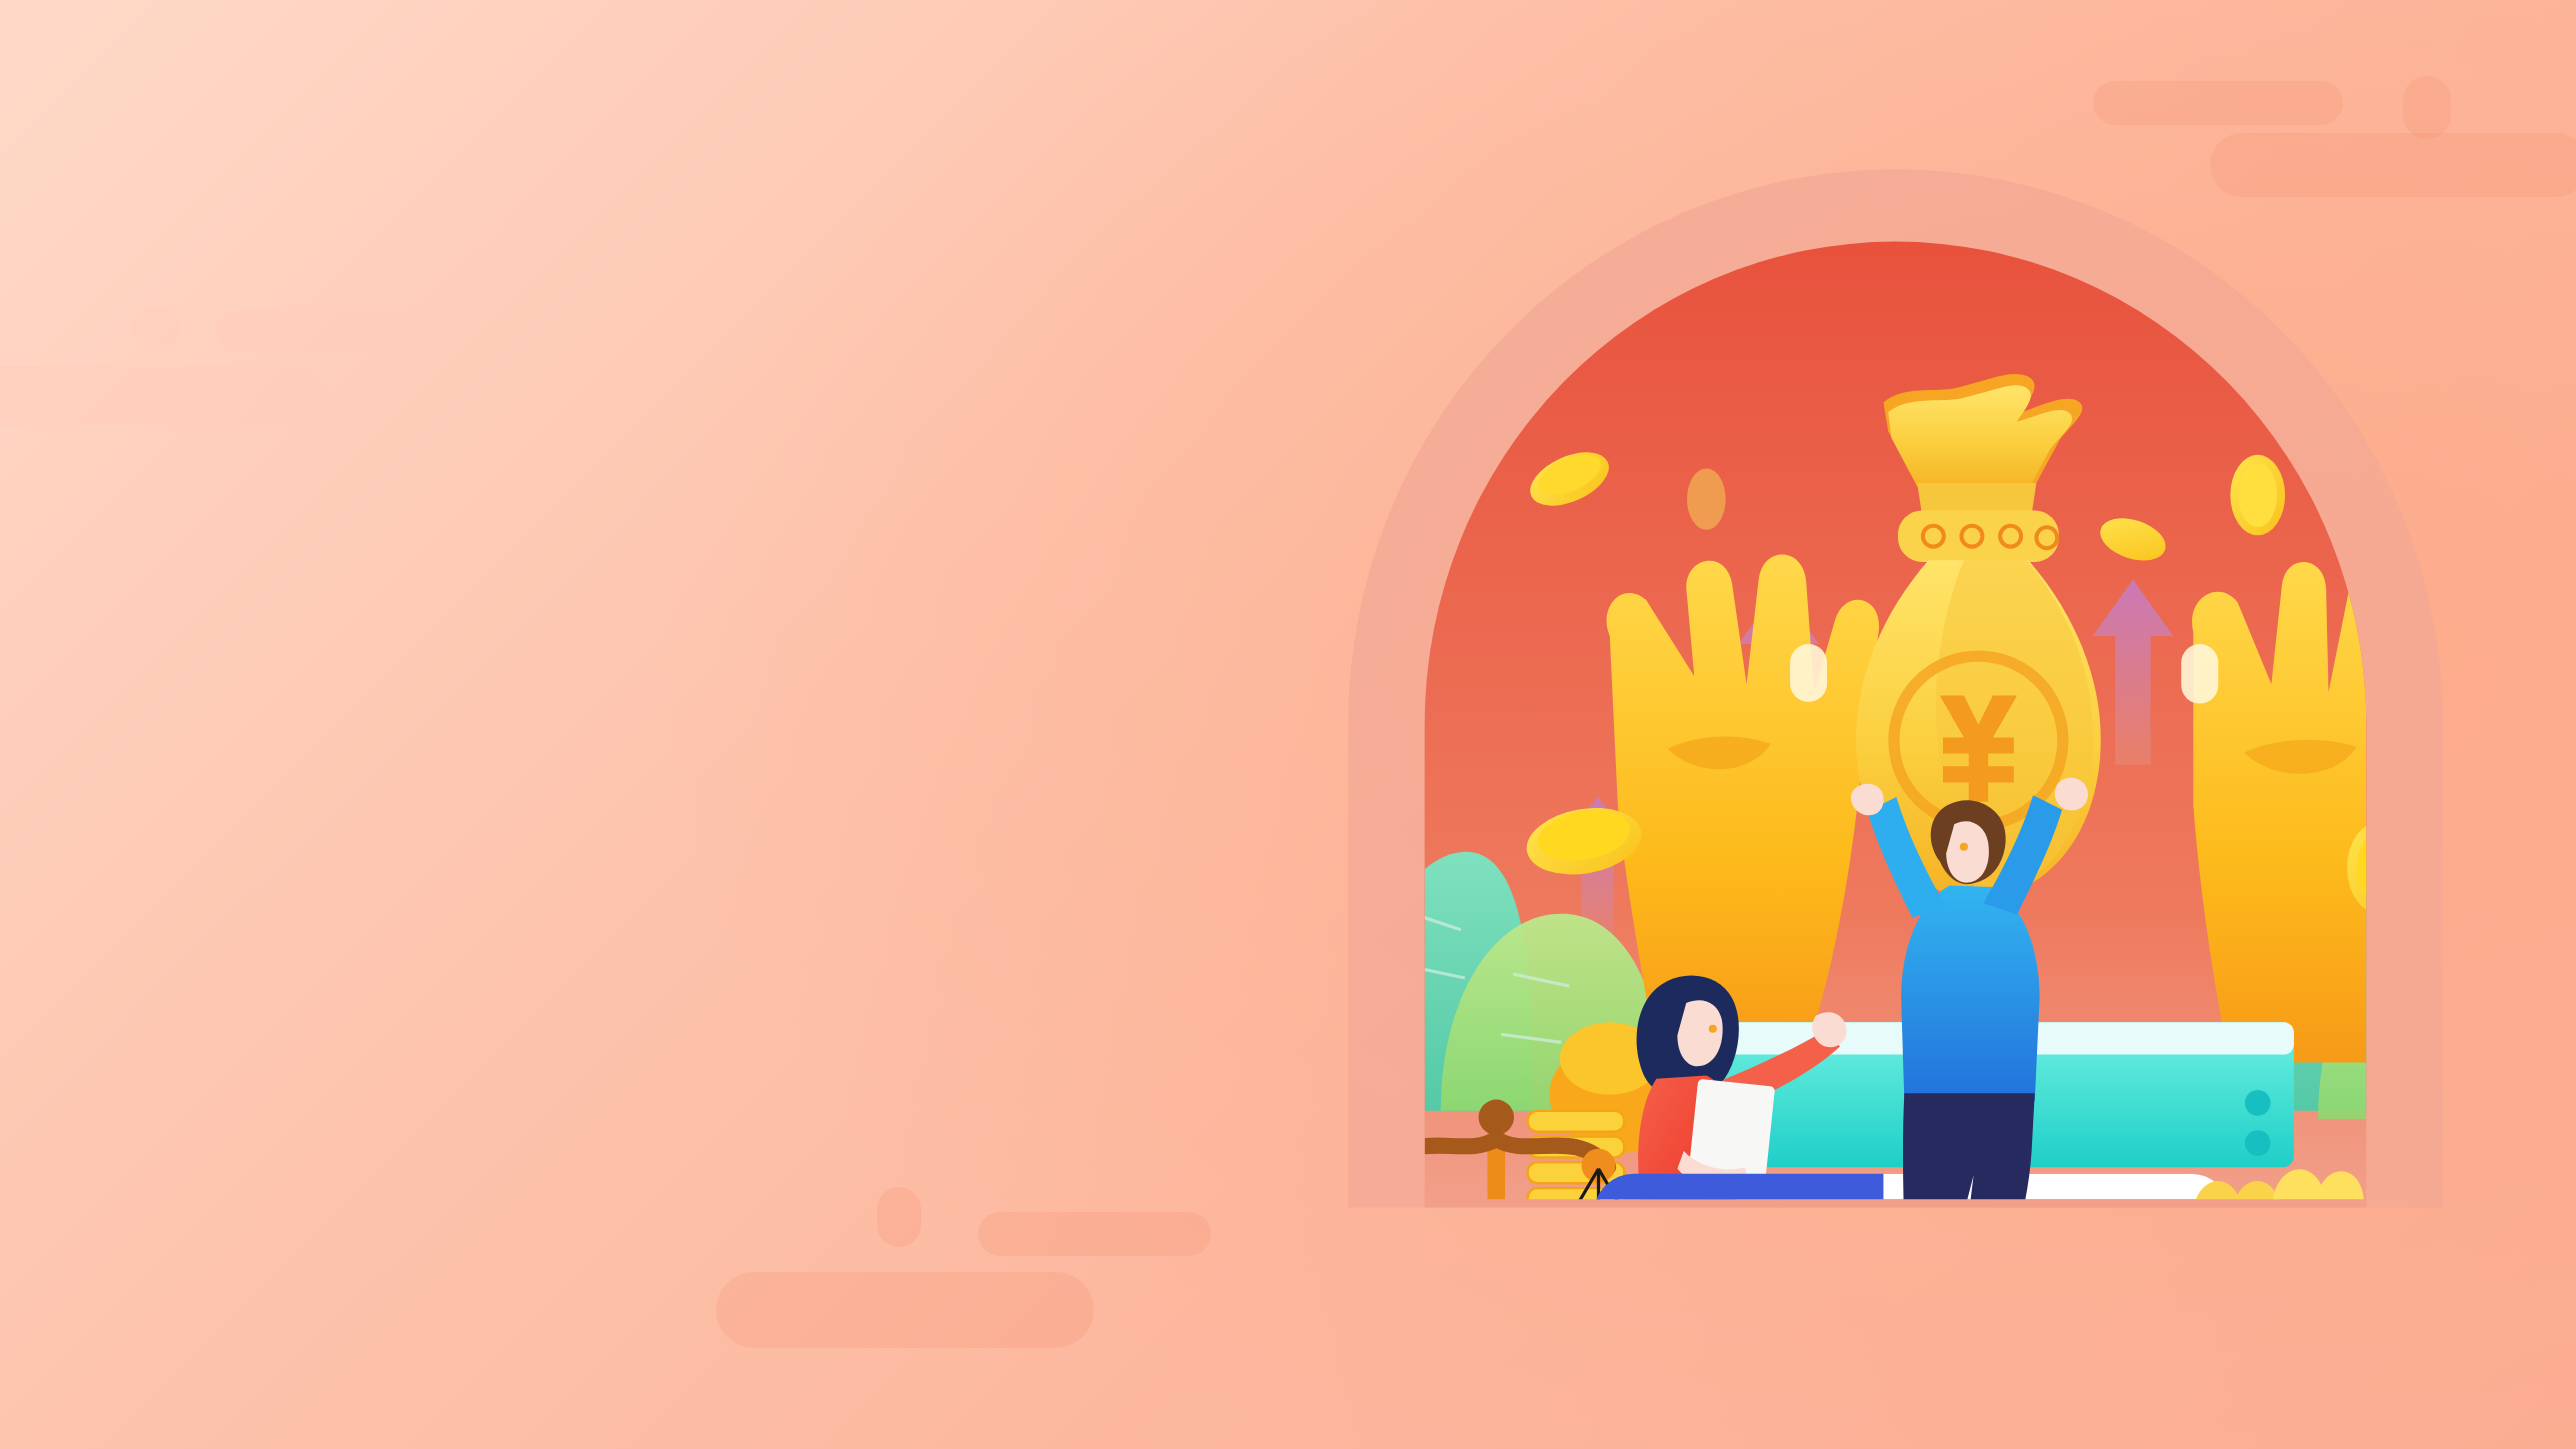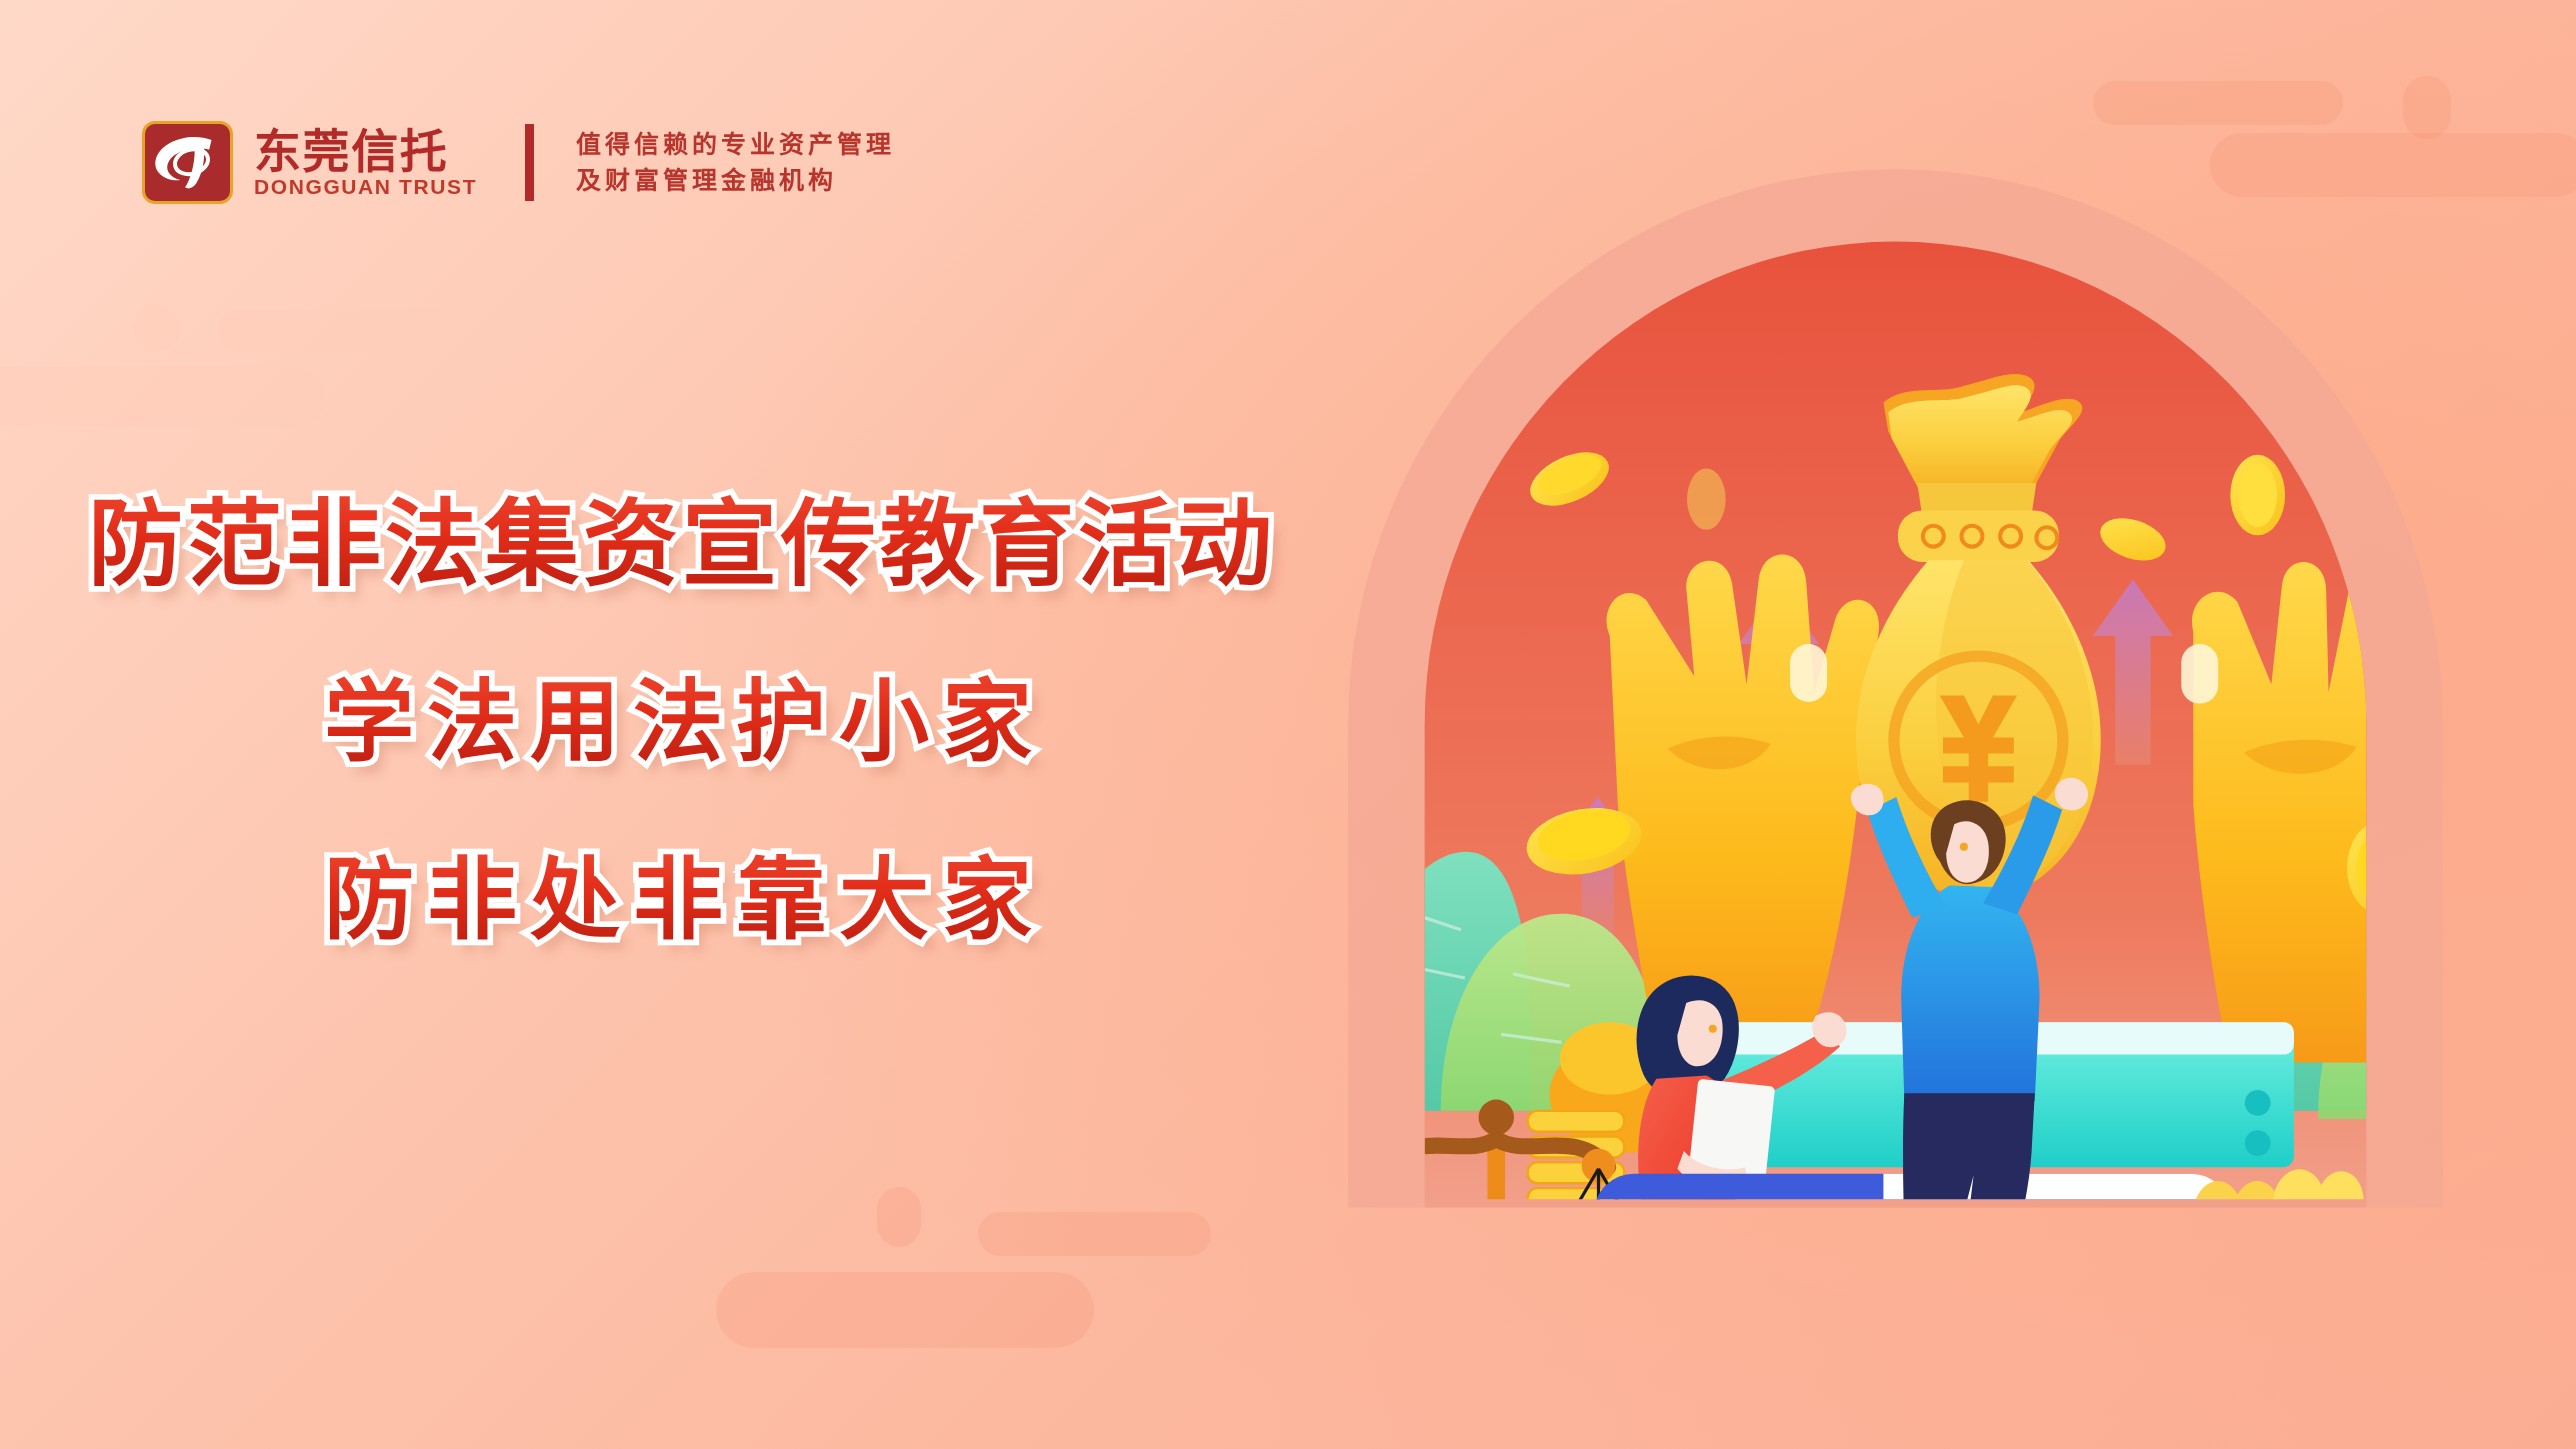--- a/index.html
+++ b/index.html
@@ -91,53 +91,21 @@
 
     <div class="deco light" style="left:217px;top:310px;width:233px;height:42px;"></div>
     <div class="deco light" style="left:133px;top:306px;width:47px;height:44px;"></div>
     <div class="deco light" style="left:-28px;top:366px;width:354px;height:60px;"></div>
 
     <div class="deco" style="left:978px;top:1212px;width:233px;height:44px;"></div>
     <div class="deco" style="left:877px;top:1187px;width:44px;height:60px;"></div>
     <div class="deco" style="left:716px;top:1272px;width:378px;height:76px;"></div>
   </div>
 
-  <div class="brand">
-    <div class="logo-mark">
-      <svg class="swirl" viewBox="0 0 106 96" xmlns="http://www.w3.org/2000/svg" aria-hidden="true">
-        <path d="M83 20 C58 10 22 20 14 42 C8 60 26 72 44 70 C30 66 24 56 30 46 C38 33 62 27 80 32 Z" fill="#FFFFFF"></path>
-        <path d="M72 18 C76 34 74 58 64 74 C60 80 54 82 50 79 C56 70 62 52 62 32 C62 25 66 19 72 18 Z" fill="#FFFFFF"></path>
-        <ellipse cx="58" cy="47" rx="21" ry="15" fill="none" stroke="#FFFFFF" stroke-width="5" transform="rotate(-16 58 47)"></ellipse>
-      </svg>
-    </div>
-    <div class="logo-words">
-      <div class="logo-cn">东莞信托</div>
-      <div class="logo-en">DONGGUAN TRUST</div>
-    </div>
-    <div class="divider"></div>
-    <div class="slogan">
-      <div>值得信赖的专业资产管理</div>
-      <div>及财富管理金融机构</div>
-    </div>
-  </div>
-
-  <div class="headline">
-    <div class="hl-wrap line1">
-      <div class="hl-shadow">防范非法集资宣传教育活动</div>
-      <div class="hl hl-top">防范非法集资宣传教育活动</div>
-    </div>
-    <div class="hl-wrap line2">
-      <div class="hl-shadow">学法用法护小家</div>
-      <div class="hl hl-top">学法用法护小家</div>
-    </div>
-    <div class="hl-wrap line3">
-      <div class="hl-shadow">防非处非靠大家</div>
-      <div class="hl hl-top">防非处非靠大家</div>
-    </div>
-  </div>
+
 
   <div class="art">
     <svg viewBox="0 0 1430 1400" xmlns="http://www.w3.org/2000/svg">
       <defs>
         <linearGradient id="gDisc" x1="0" y1="0" x2="0" y2="1">
           <stop offset="0%" stop-color="#E8523D"></stop>
           <stop offset="70%" stop-color="#EE7A5E"></stop>
           <stop offset="100%" stop-color="#F2A08A"></stop>
         </linearGradient>
         <linearGradient id="gGold" x1="0" y1="0" x2="0" y2="1">

